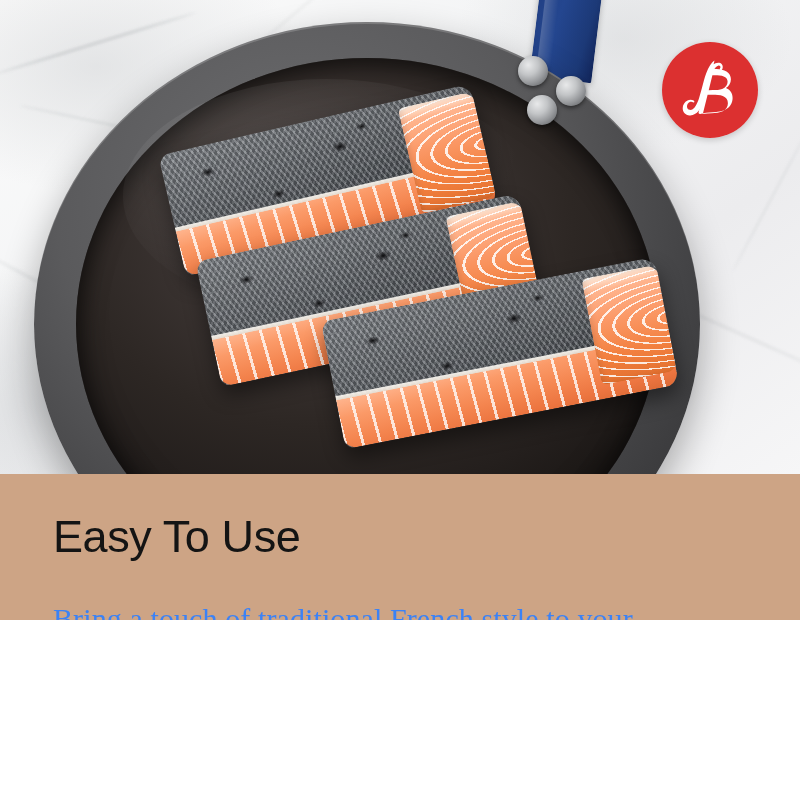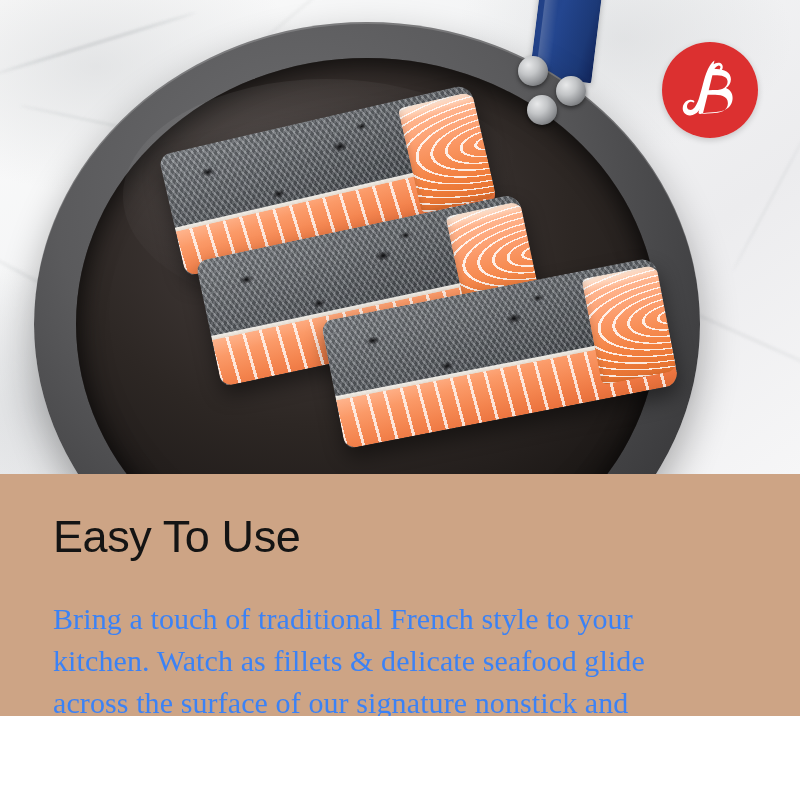--- a/index.html
+++ b/index.html
@@ -3,21 +3,21 @@
 <meta charset="utf-8">
 <style>
   html, body {
     margin: 0;
     padding: 0;
     background: #ffffff;
   }
   .canvas {
     position: relative;
     width: 800px;
-    height: 716px;
+    height: 620px;
     overflow: hidden;
     background: #ffffff;
     font-family: "Liberation Sans", sans-serif;
   }
 
   
   .photo {
     position: absolute;
     left: 0; top: 0;
     width: 800px;

